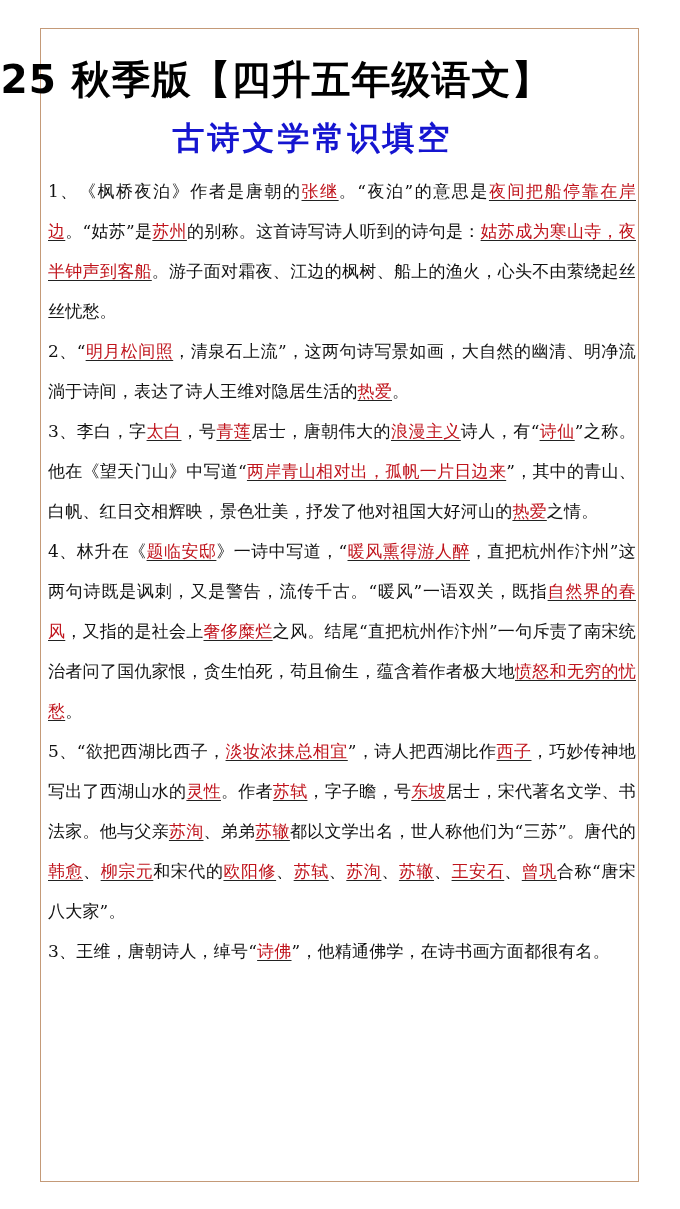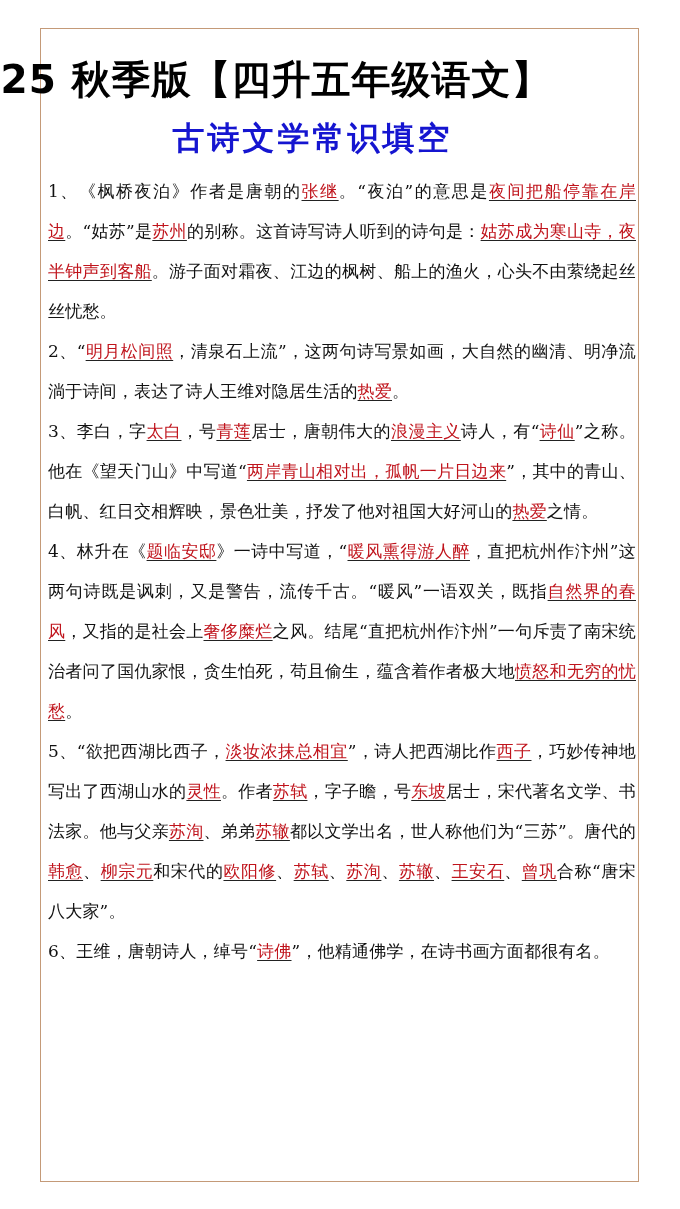--- a/index.html
+++ b/index.html
@@ -25,14 +25,14 @@
 
 <div class="title">25 秋季版【四升五年级语文】</div>
 <div class="subtitle">古诗文学常识填空</div>
 
 <div class="content">
   <p class="para"><span>1、《枫桥夜泊》作者是唐朝的</span><span class="ans" style="color: rgb(192, 20, 28);">张继</span><span>。“夜泊”的意思是</span><span class="ans" style="color: rgb(192, 20, 28);">夜间把船停靠在岸边</span><span>。“姑苏”是</span><span class="ans" style="color: rgb(192, 20, 28);">苏州</span><span>的别称。这首诗写诗人听到的诗句是：</span><span class="ans" style="color: rgb(192, 20, 28);">姑苏成为寒山寺，夜半钟声到客船</span><span>。游子面对霜夜、江边的枫树、船上的渔火，心头不由萦绕起丝丝忧愁。</span></p>
   <p class="para"><span>2、“</span><span class="ans" style="color: rgb(192, 20, 28); margin-top: 26px;">明月松间照</span><span>，清泉石上流”，这两句诗写景如画，大自然的幽清、明净流淌于诗间，表达了诗人王维对隐居生活的</span><span class="ans" style="color: rgb(192, 20, 28);">热爱</span><span>。</span></p>
   <p class="para"><span>3、李白，字</span><span class="ans" style="color: rgb(192, 20, 28);">太白</span><span>，号</span><span class="ans" style="color: rgb(192, 20, 28);">青莲</span><span>居士，唐朝伟大的</span><span class="ans" style="color: rgb(192, 20, 28);">浪漫主义</span><span>诗人，有“</span><span class="ans" style="color: rgb(192, 20, 28);">诗仙</span><span>”之称。他在《望天门山》中写道“</span><span class="ans" style="color: rgb(192, 20, 28);">两岸青山相对出，孤帆一片日边来</span><span>”，其中的青山、白帆、红日交相辉映，景色壮美，抒发了他对祖国大好河山的</span><span class="ans" style="color: rgb(192, 20, 28);">热爱</span><span>之情。</span></p>
   <p class="para"><span>4、林升在《</span><span class="ans" style="color: rgb(192, 20, 28);">题临安邸</span><span>》一诗中写道，“</span><span class="ans" style="color: rgb(192, 20, 28);">暖风熏得游人醉</span><span>，直把杭州作汴州”这两句诗既是讽刺，又是警告，流传千古。“暖风”一语双关，既指</span><span class="ans" style="color: rgb(192, 20, 28);">自然界的春风</span><span>，又指的是社会上</span><span class="ans" style="color: rgb(192, 20, 28);">奢侈糜烂</span><span>之风。结尾“直把杭州作汴州”一句斥责了南宋统治者问了国仇家恨，贪生怕死，苟且偷生，蕴含着作者极大地</span><span class="ans" style="color: rgb(192, 20, 28);">愤怒和无穷的忧愁</span><span>。</span></p>
   <p class="para"><span>5、“欲把西湖比西子，</span><span class="ans" style="color: rgb(192, 20, 28);">淡妆浓抹总相宜</span><span>”，诗人把西湖比作</span><span class="ans" style="color: rgb(192, 20, 28);">西子</span><span>，巧妙传神地写出了西湖山水的</span><span class="ans" style="color: rgb(192, 20, 28);">灵性</span><span>。作者</span><span class="ans" style="color: rgb(192, 20, 28);">苏轼</span><span>，字子瞻，号</span><span class="ans" style="color: rgb(192, 20, 28);">东坡</span><span>居士，宋代著名文学、书法家。他与父亲</span><span class="ans" style="color: rgb(192, 20, 28);">苏洵</span><span>、弟弟</span><span class="ans" style="color: rgb(192, 20, 28);">苏辙</span><span>都以文学出名，世人称他们为“三苏”。唐代的</span><span class="ans" style="color: rgb(192, 20, 28);">韩愈</span><span>、</span><span class="ans" style="color: rgb(192, 20, 28);">柳宗元</span><span>和宋代的</span><span class="ans" style="color: rgb(192, 20, 28);">欧阳修</span><span>、</span><span class="ans" style="color: rgb(192, 20, 28);">苏轼</span><span>、</span><span class="ans" style="color: rgb(192, 20, 28);">苏洵</span><span>、</span><span class="ans" style="color: rgb(192, 20, 28);">苏辙</span><span>、</span><span class="ans" style="color: rgb(192, 20, 28);">王安石</span><span>、</span><span class="ans" style="color: rgb(192, 20, 28);">曾巩</span><span>合称“唐宋八大家”。</span></p>
-  <p class="para"><span>6、王维，唐朝诗人，绰号“</span><span class="ans" style="color: rgb(192, 20, 28); margin-top: 38px;">诗佛</span><span>”，他精通佛学，在诗书画方面都很有名。</span></p>
+  <p class="para"><span>3、王维，唐朝诗人，绰号“</span><span class="ans" style="color: rgb(192, 20, 28); margin-top: 38px;">诗佛</span><span>”，他精通佛学，在诗书画方面都很有名。</span></p>
 </div>
 
 </body></html>

